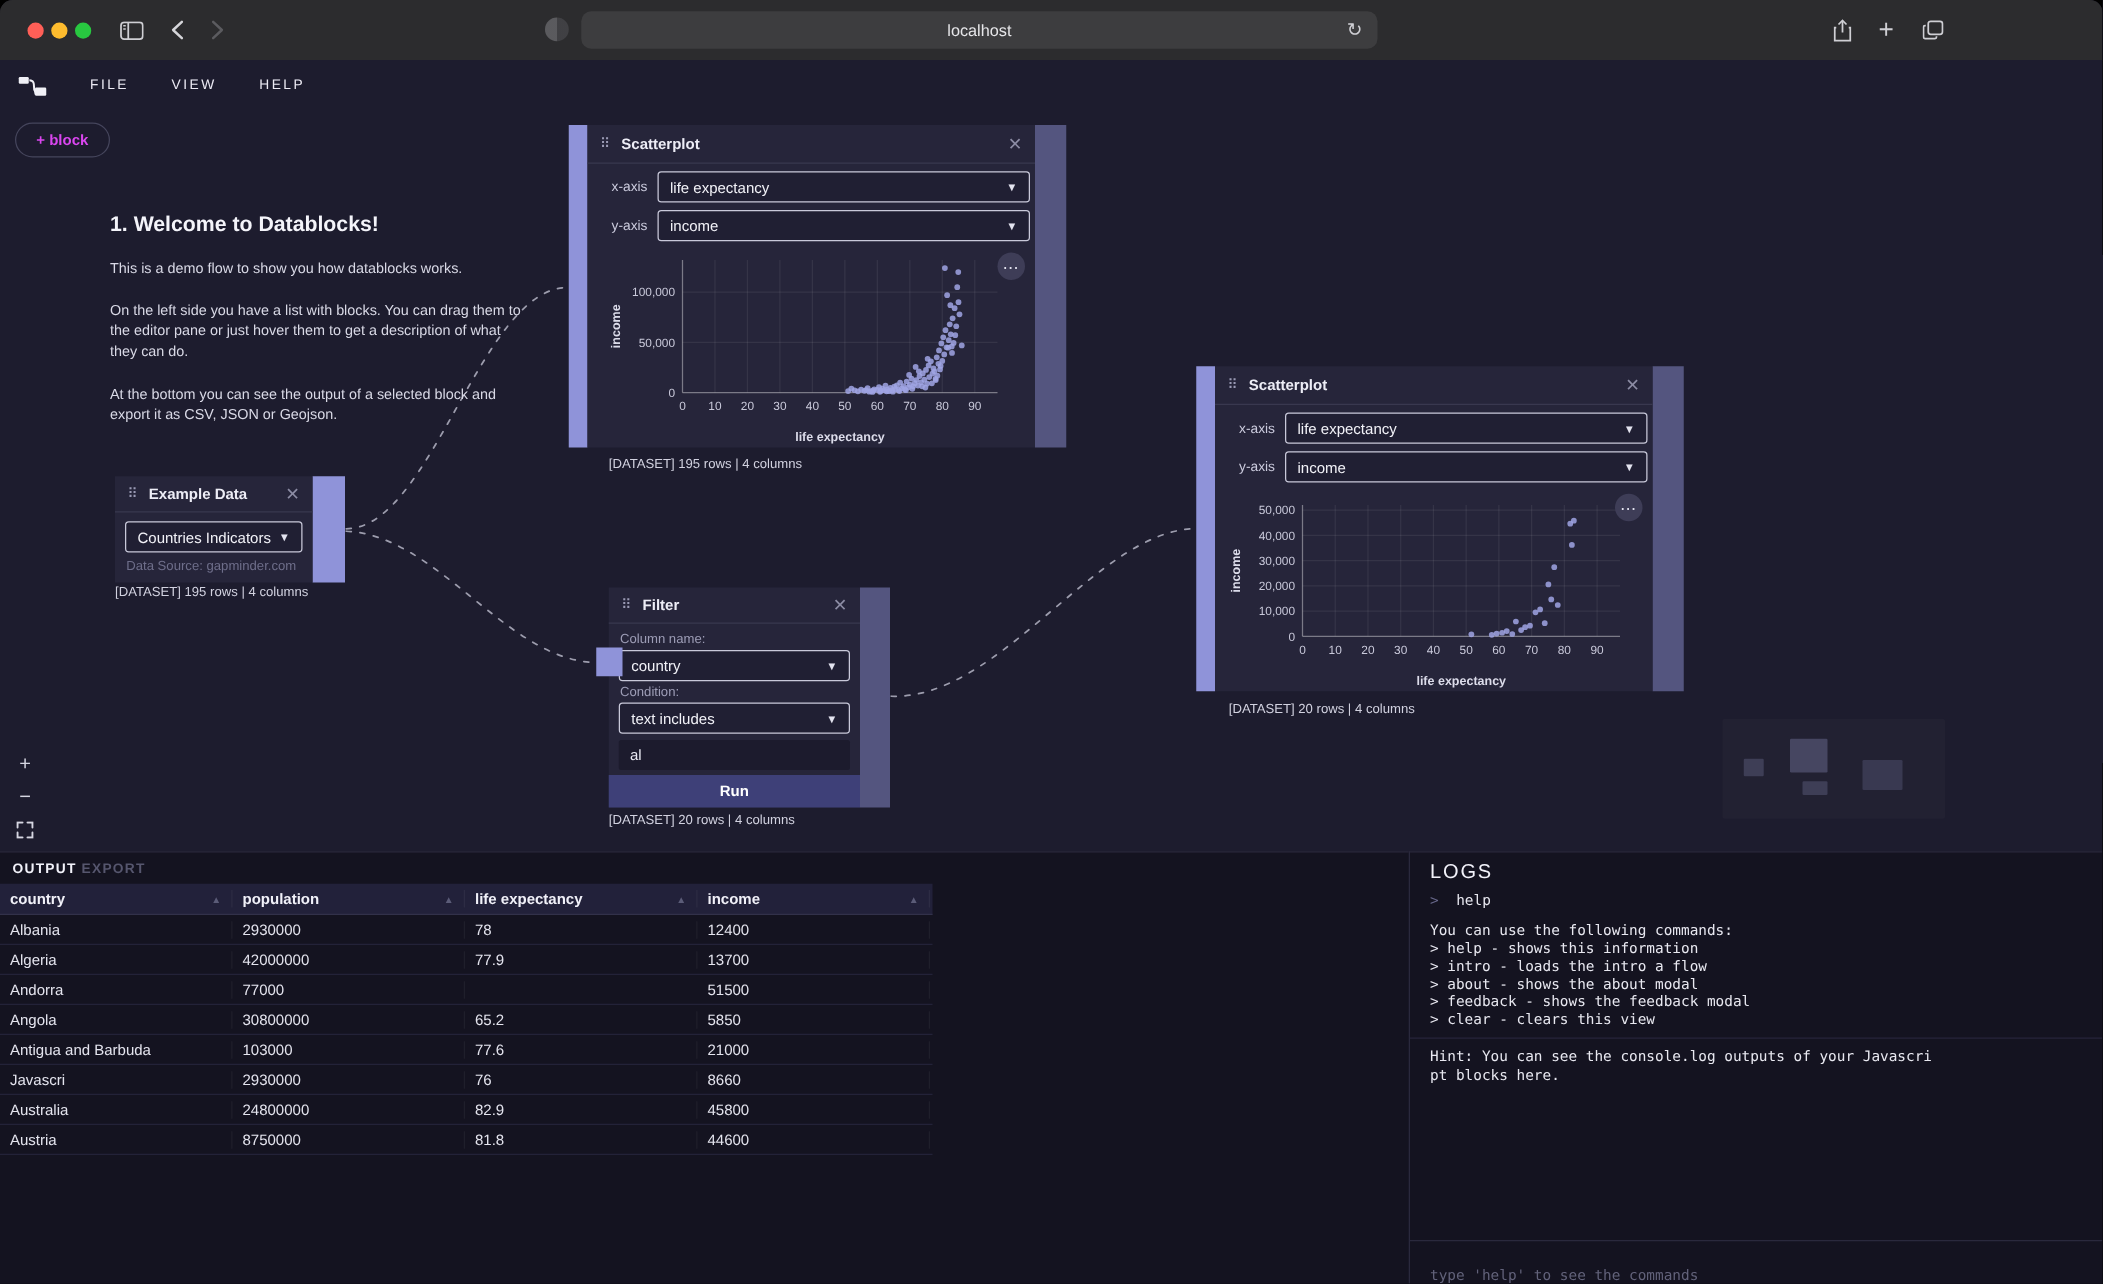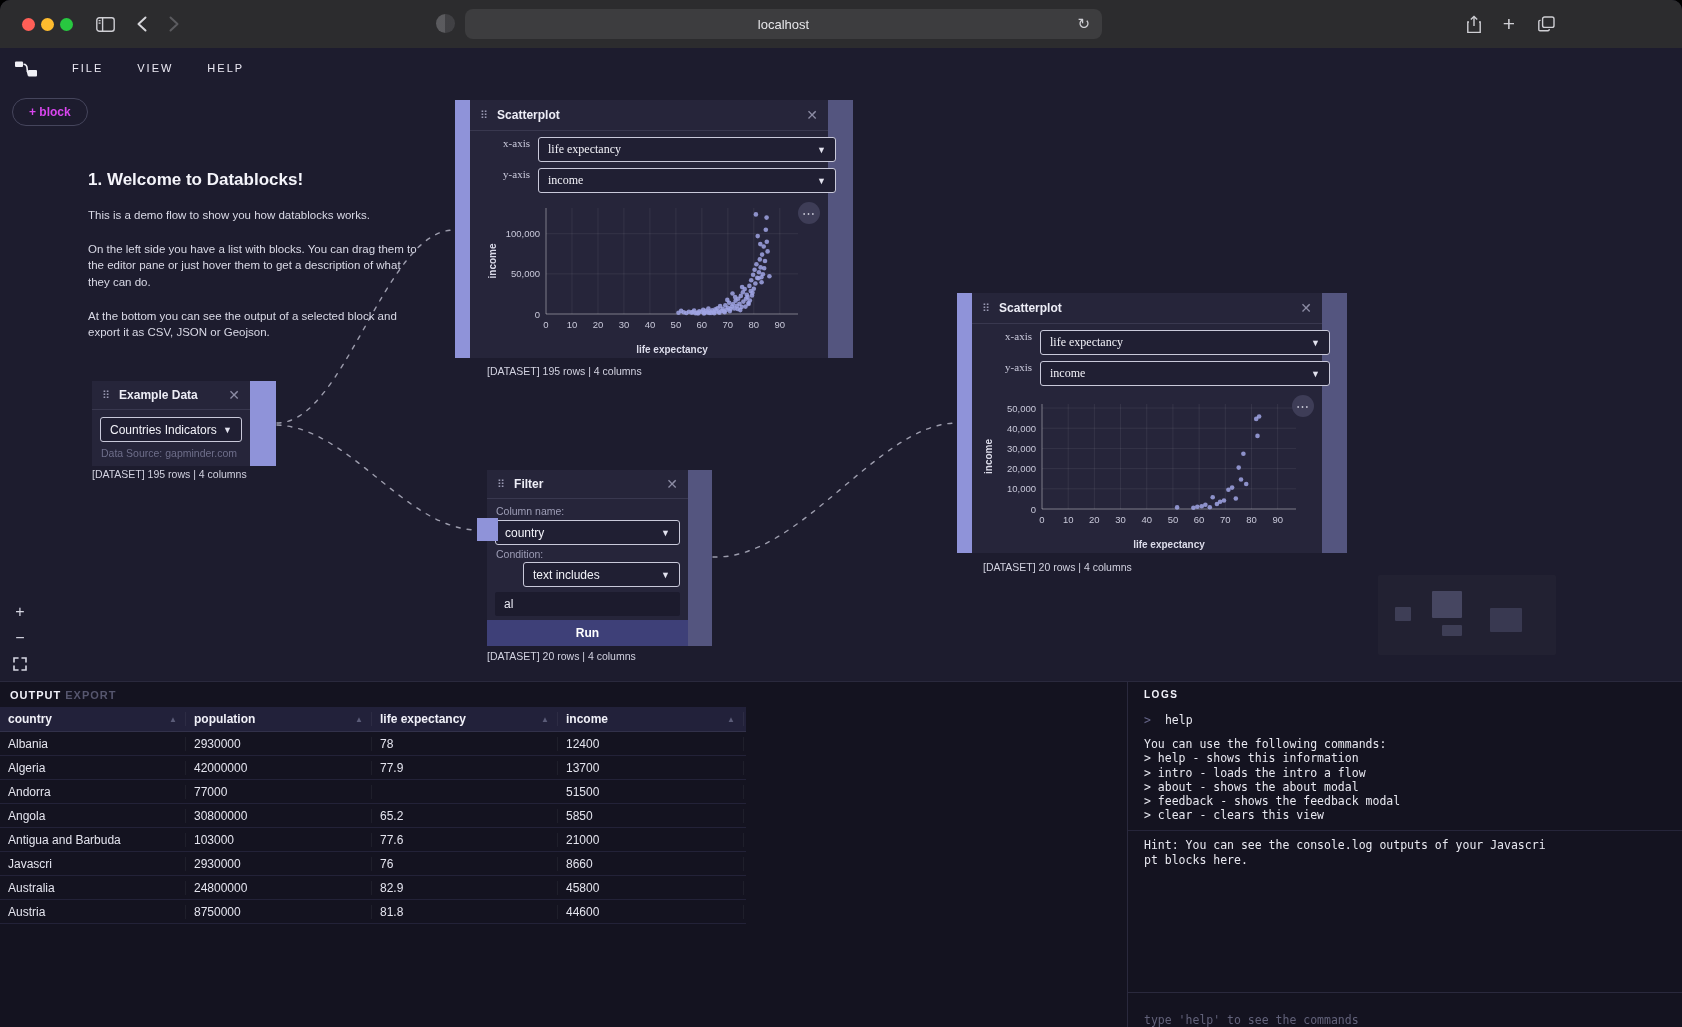--- a/index.html
+++ b/index.html
@@ -30,21 +30,21 @@
   
   .block{position:absolute;display:flex;z-index:2;}
   .port-in{width:15px;background:#8f93d9;flex:none;}
   .port-out{width:25px;background:#54557f;flex:none;}
   .port-out.bright{background:#8f93d9;width:26px;}
   .card{flex:1;background:#26253a;position:relative;min-width:0;}
   .bhead{height:30px;display:flex;align-items:center;gap:9px;padding:0 10px;border-bottom:1px solid #39384f;}
   .grip{color:#9a9ab4;font-size:11px;line-height:1;}
   .btitle{color:#ededf6;font-size:12px;font-weight:600;flex:1;}
   .bclose{color:#8c8ca4;font-size:14px;line-height:1;}
-  .axrow{position:absolute;left:16px;width:100%;display:flex;font-family:Liberation Serif, serif;}
+  .axrow{position:absolute;left:4px;width:100%;display:flex;align-items:center;}
   .axlab{width:44px;text-align:right;color:#cbcbdd;font-size:11px;flex:none;margin-right:8px;}
   .select{flex:1;height:23px;border:1px solid #c9c9da;border-radius:3px;background:#201f33;color:#f2f2f8;font-size:12px;display:flex;align-items:center;padding:0 9px;margin-right:8px;}
   .select .chev{margin-left:auto;font-size:9px;color:#e3e3ef;}
   .flabel{color:#9d9db6;font-size:10.5px;position:absolute;left:9px;}
   .fselect{position:absolute;left:8px;right:8px;height:23px;border:1px solid #c9c9da;border-radius:3px;background:#201f33;color:#f2f2f8;font-size:12px;display:flex;align-items:center;padding:0 9px;}
   .fselect .chev{margin-left:auto;font-size:9px;color:#e3e3ef;}
   .finput{position:absolute;left:8px;right:8px;height:24px;background:#1c1b2d;color:#eaeaf4;font-size:12px;display:flex;align-items:center;padding:0 9px;border-radius:2px;}
   .runbtn{position:absolute;left:0;right:0;bottom:0;height:26px;background:#3e4078;color:#fff;font-size:12px;font-weight:700;display:flex;align-items:center;justify-content:center;}
   .source-note{position:absolute;left:9px;color:#6e6e8a;font-size:10.5px;}
   .caption{position:absolute;color:#d2d2e0;font-size:10.5px;z-index:2;}
@@ -71,21 +71,21 @@
   .tab-output{color:#f2f2fa;font-size:11px;font-weight:700;letter-spacing:1px;}
   .tab-export{color:#56566e;font-size:11px;font-weight:700;letter-spacing:1px;}
 
   .dtable{position:absolute;left:0;top:25px;width:746px;}
   .drow{display:flex;height:23px;border-bottom:1px solid #232238;align-items:center;}
   .dhead{height:24px;background:#22213a;border-bottom:1px solid #32314a;}
   .dcell{width:186px;flex:none;padding-left:8px;box-sizing:border-box;color:#e4e4ee;font-size:12px;display:flex;align-items:center;border-right:1px solid rgba(255,255,255,0.05);overflow:hidden;white-space:nowrap;}
   .dhead .dcell{font-weight:700;color:#f0f0f8;}
   .sort{margin-left:auto;margin-right:8px;color:#5b5c78;font-size:8px;}
 
-  .logs-title{color:#f2f2fa;font-size:10px;font-weight:700;letter-spacing:1.5px;padding:7px 0 0 16px;}
+  .logs-title{color:#f2f2fa;font-size:16px;font-weight:400;letter-spacing:1.5px;padding:7px 0 0 16px;}
   .logs-body{position:absolute;left:0;top:25px;right:0;bottom:34px;padding:6px 16px 0 16px;font-family:"DejaVu Sans Mono",monospace;font-size:11.5px;line-height:14.2px;color:#e8e8f0;overflow:hidden;}
   .log-cmd{display:flex;gap:14px;margin-bottom:10px;}
   .log-cmd .prompt{color:#67678a;}
   .log-block{margin:0 0 8px 0;}
   .log-sep{border-top:1px solid #26253a;margin:7px -16px 7px -16px;}
   .logs-input{position:absolute;left:0;right:0;bottom:0;height:34px;border-top:1px solid #2a293d;display:flex;align-items:flex-end;padding-left:16px;font-family:"DejaVu Sans Mono",monospace;font-size:11.5px;color:#62627a;}
 
   svg{display:block;}
 </style>
 </head>
@@ -348,21 +348,21 @@
           <span class="grip">⠿</span>
           <span class="btitle">Filter</span>
           <span class="bclose">✕</span>
         </div>
         <div class="flabel" style="top:35px;">Column name:</div>
         <div class="fselect" style="top:50px;">
             <span>country</span>
             <span class="chev">▼</span>
           </div>
         <div class="flabel" style="top:78px;">Condition:</div>
-        <div class="fselect" style="top:92px;margin-left:28px;">
+        <div class="fselect" style="top:92px;">
             <span>text includes</span>
             <span class="chev">▼</span>
           </div>
         <div class="finput" style="top:122px;">al</div>
         <div class="runbtn">Run</div>
       </div>
       <div class="port-out" style="width:24px;"></div>
     </div>
     <div class="caption" style="left:487px;top:562px;">[DATASET] 20 rows | 4 columns</div>
 

